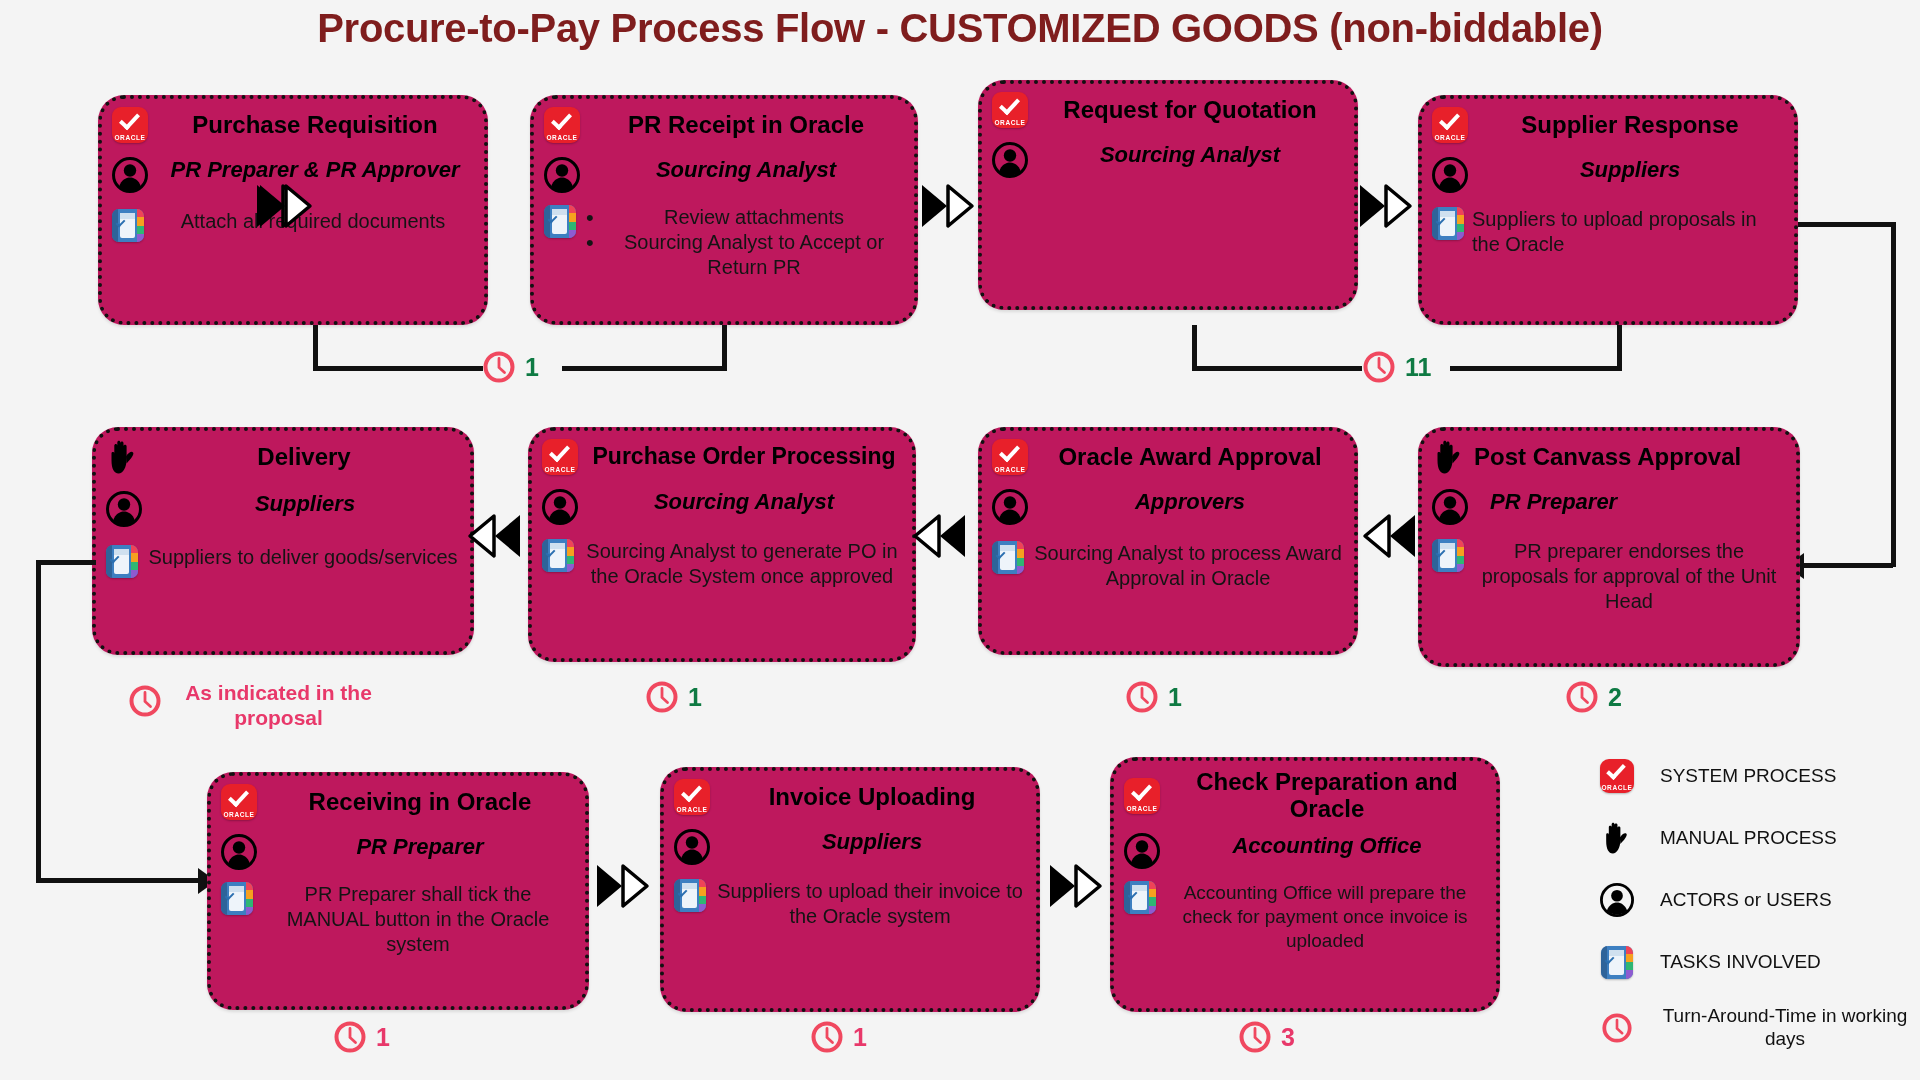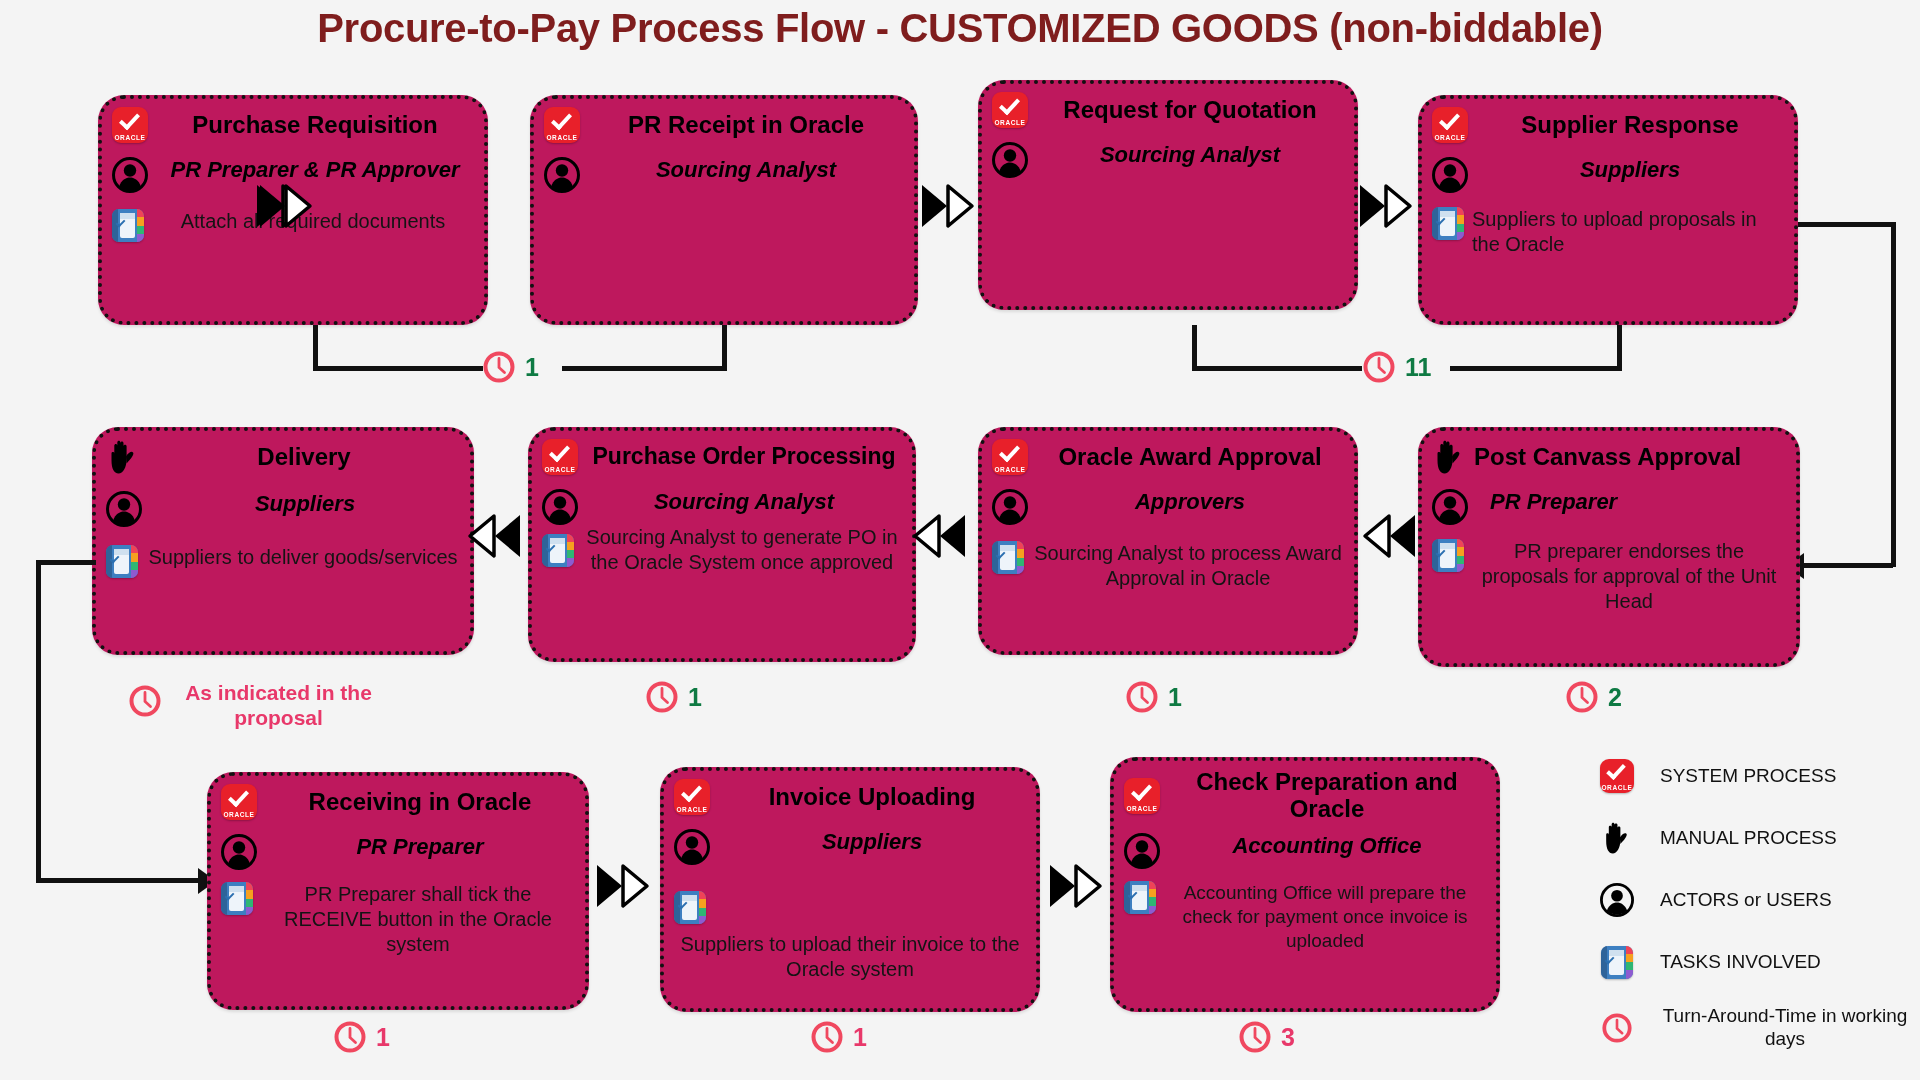--- a/index.html
+++ b/index.html
@@ -217,20 +217,39 @@
           <div class="word">ORACLE</div>
       </div>
       <div class="box-title">PR Receipt in Oracle</div>
     </div>
     <div class="row" style="margin-top:14px;">
       <svg class="ic ic-person" viewBox="0 0 36 36">
           <use href="#g-person"></use>
         </svg>
       <div class="actor">Sourcing Analyst</div>
     </div>
+    <div class="row" style="margin-top:12px;">
+      <div class="ic ic-task">
+        <div class="spine"></div>
+          <div class="page"></div>
+          <div class="chk"></div>
+        <div class="tabs">
+            <i style="background:#ef4358"></i>
+            <i style="background:#f6a01f"></i>
+            <i style="background:#2fb673"></i>
+            <i style="background:#8e5bd0"></i>
+          </div>
+      </div>
+      <div class="task">
+        <ul>
+          <li>Review attachments</li>
+          <li>Sourcing Analyst to Accept or Return PR</li>
+        </ul>
+      </div>
+    </div>
   </div>
 
   <div class="arrow" style="left:920px; top:182px;">
     <svg viewBox="0 0 62 48" width="62" height="48">
         <use href="#g-chevrons"></use>
       </svg>
   </div>
 
   <div class="box" style="left:978px; top:80px; width:380px; height:230px;">
     <div class="row head">
@@ -353,21 +372,21 @@
           <div class="word">ORACLE</div>
       </div>
       <div class="box-title" style="font-size:23px;">Purchase Order Processing</div>
     </div>
     <div class="row" style="margin-top:14px;">
       <svg class="ic ic-person" viewBox="0 0 36 36">
           <use href="#g-person"></use>
         </svg>
       <div class="actor">Sourcing Analyst</div>
     </div>
-    <div class="row" style="align-items:center;">
+    <div class="row" style="margin-top:14px;">
       <div class="ic ic-task">
         <div class="spine"></div>
           <div class="page"></div>
           <div class="chk"></div>
         <div class="tabs">
             <i style="background:#ef4358"></i>
             <i style="background:#f6a01f"></i>
             <i style="background:#2fb673"></i>
             <i style="background:#8e5bd0"></i>
           </div>
@@ -499,21 +518,21 @@
         <div class="spine"></div>
           <div class="page"></div>
           <div class="chk"></div>
         <div class="tabs">
             <i style="background:#ef4358"></i>
             <i style="background:#f6a01f"></i>
             <i style="background:#2fb673"></i>
             <i style="background:#8e5bd0"></i>
           </div>
       </div>
-      <div class="task">PR Preparer shall tick the RECEIVE button in the Oracle system</div>
+      <div class="task">PR Preparer shall tick the MANUAL button in the Oracle system</div>
     </div>
   </div>
 
   <div class="arrow" style="left:595px; top:862px;">
     <svg viewBox="0 0 62 48" width="62" height="48">
         <use href="#g-chevrons"></use>
       </svg>
   </div>
 
   <div class="box" style="left:660px; top:767px; width:380px; height:245px;">
@@ -523,21 +542,21 @@
           <div class="word">ORACLE</div>
       </div>
       <div class="box-title">Invoice Uploading</div>
     </div>
     <div class="row" style="margin-top:14px;">
       <svg class="ic ic-person" viewBox="0 0 36 36">
           <use href="#g-person"></use>
         </svg>
       <div class="actor">Suppliers</div>
     </div>
-    <div class="row" style="margin-top:26px;flex-direction:column;">
+    <div class="row" style="margin-top:14px;">
       <div class="ic ic-task">
         <div class="spine"></div>
           <div class="page"></div>
           <div class="chk"></div>
         <div class="tabs">
             <i style="background:#ef4358"></i>
             <i style="background:#f6a01f"></i>
             <i style="background:#2fb673"></i>
             <i style="background:#8e5bd0"></i>
           </div>

